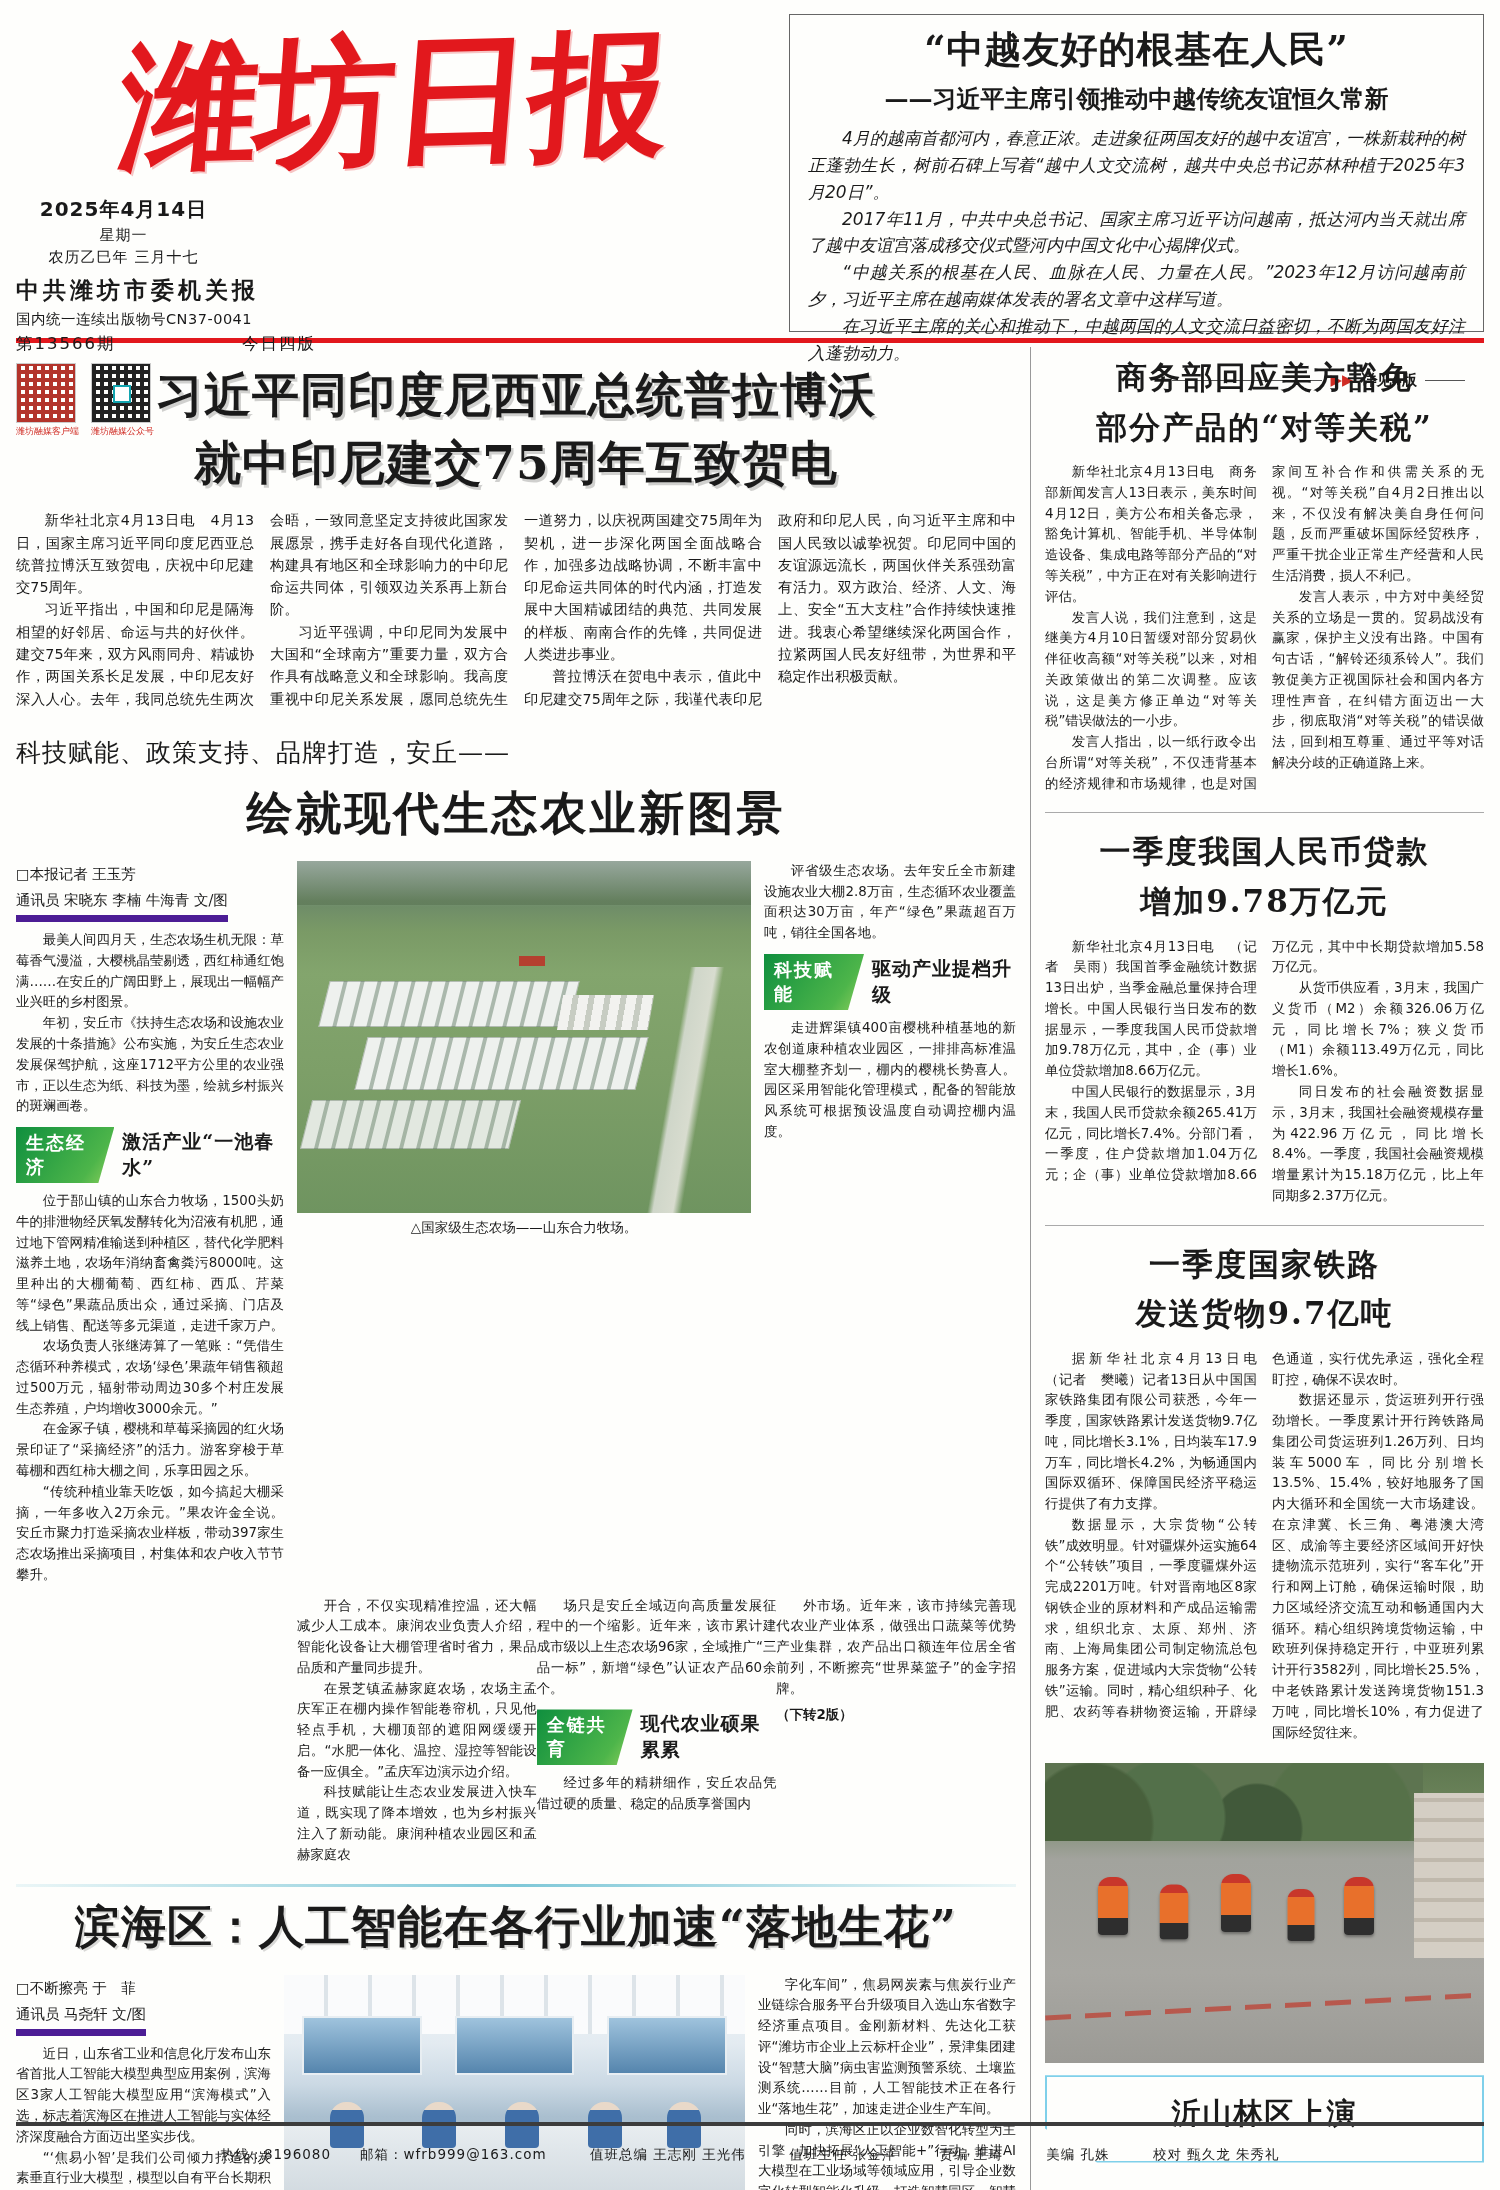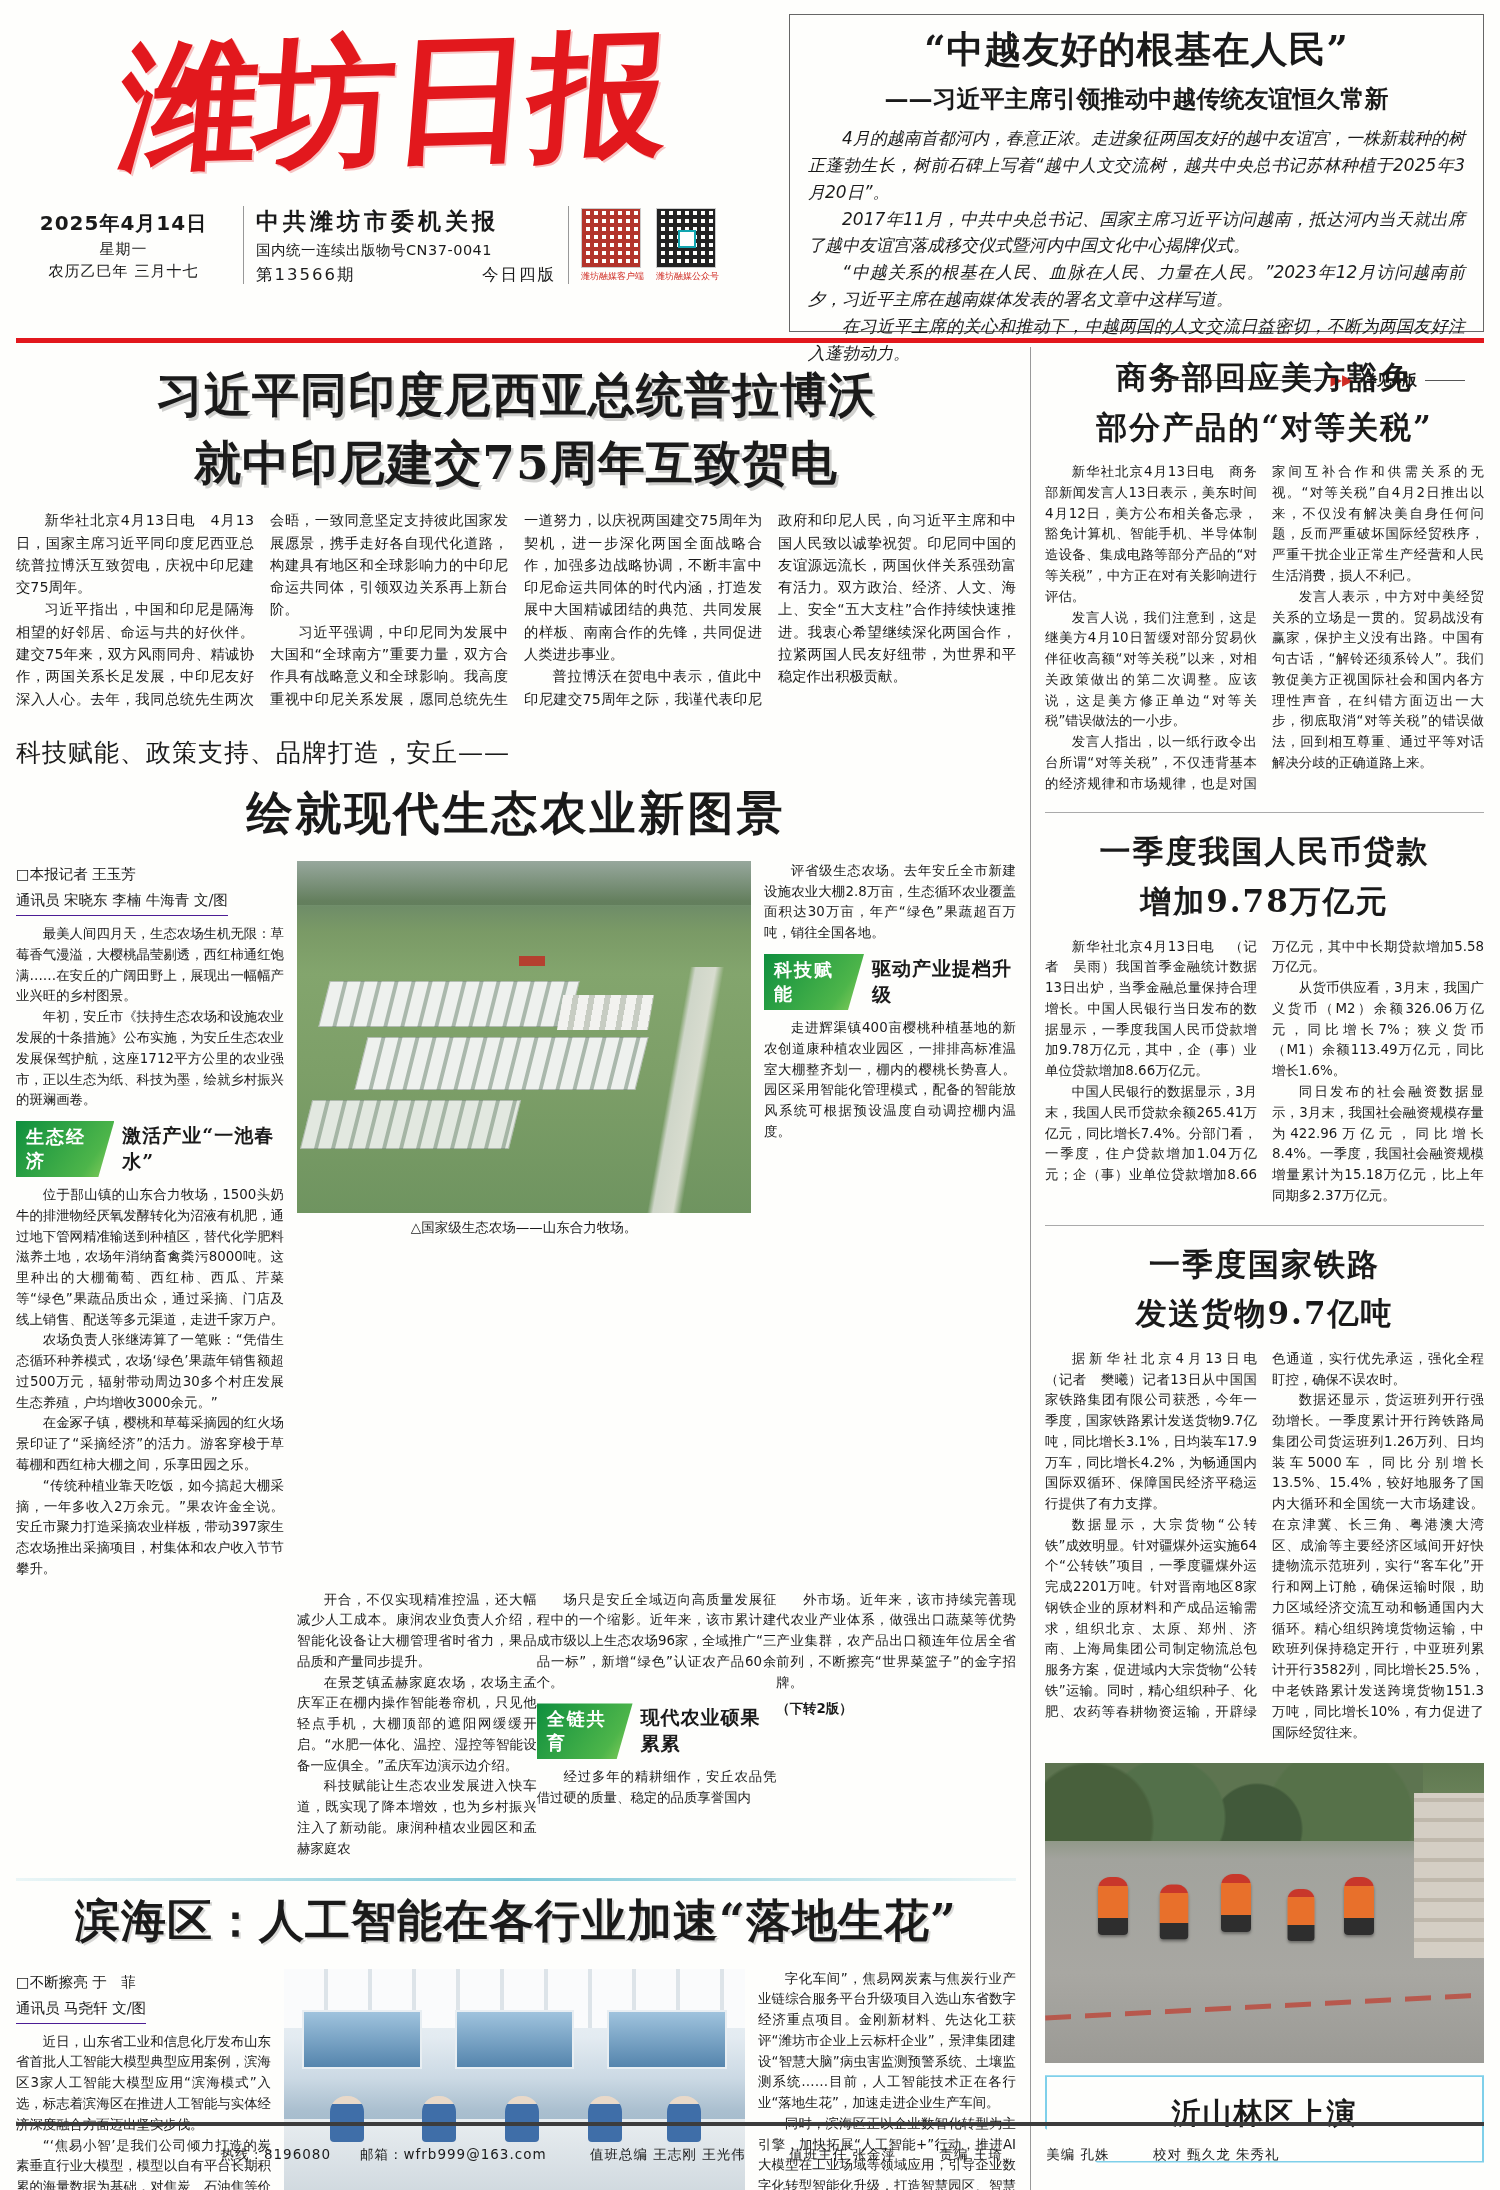--- a/index.html
+++ b/index.html
@@ -7,21 +7,21 @@
   .page { width:1500px; height:2190px; margin:0 auto; background:#fefefc; color:#1a1a1a;
           overflow:hidden; position:relative; padding:14px 16px 0 16px; }
 
   
   .header { display:flex; gap:18px; height:318px; }
   .header-left { width:755px; display:flex; flex-direction:column; }
   .logo { font-family:"DejaVu Serif","Liberation Serif",serif; font-weight:900;
           color:#e2181d; font-size:138px; line-height:1.25; letter-spacing:-2px;
           transform:skewX(-6deg) rotate(-1.5deg); text-align:center; width:100%;
           text-shadow:2px 2px 0 rgba(226,24,29,.25); }
-  .dateline { display:flex; align-items:stretch; margin-top:17px; }
+  .dateline { display:flex; align-items:stretch; margin-top:3px;flex-direction:column; }
   .date-block { width:215px; text-align:center; line-height:1.5; padding-top:4px; }
   .date-main { font-size:20px; font-weight:bold; letter-spacing:1px; }
   .date-sub  { font-size:15px; letter-spacing:1px; }
   .vsep { width:1px; background:#999; margin:2px 12px; }
   .org-block { width:300px; padding-top:2px; }
   .org-name { font-size:23px; font-weight:bold; letter-spacing:4px; }
   .org-no   { font-size:14.5px; margin-top:4px; letter-spacing:.5px; }
   .org-issue{ font-size:16.5px; margin-top:4px; display:flex; justify-content:space-between; letter-spacing:2px; }
   .qr-row { display:flex; gap:12px; padding-top:4px; }
   .qr-wrap { text-align:center; }
@@ -59,21 +59,21 @@
   .cols-4 { column-count:4; column-gap:16px; }
   .bodytext p { font-size:14.3px; line-height:1.56; text-align:justify; text-indent:2em; }
 
   
   .ag { margin-top:26px; }
   .kicker { font-family:"DejaVu Serif","Liberation Serif",serif; font-size:25px; letter-spacing:1px; }
   .h2 { font-family:"DejaVu Serif","Liberation Serif",serif; font-weight:900; text-align:center;
         font-size:46px; letter-spacing:3px; margin:14px 0 16px 0; }
   .ag-grid { display:grid; grid-template-columns:268px 1fr 252px; gap:13px; }
   .byline { font-family:"DejaVu Serif","Liberation Serif",serif; font-size:14.5px; line-height:1.8; margin-bottom:8px; }
-  .byline .b2 { border-bottom:1px solid #4c1d95; display:inline-block; padding-bottom:2px; }
+  .byline .b2 { border-bottom:7px solid #4c1d95; display:inline-block; padding-bottom:2px; }
   .smalltext p { font-size:13.4px; line-height:1.55; text-align:justify; text-indent:2em; }
   .photo-ag { height:352px; position:relative; overflow:hidden;
       background:linear-gradient(180deg,#b9c3bd 0%,#93a796 7%,#6f8d68 13%,#7a9a66 20%,#83a56d 32%,#7d9f68 60%,#6f9460 100%); }
   .hill { position:absolute; left:0; top:0; width:100%; height:44px;
       background:linear-gradient(180deg,#8fa195 0%,#5f7a58 90%); opacity:.8; }
   .gh { position:absolute; background:repeating-linear-gradient(90deg,#eef1ee 0 13px,#aab8ac 13px 17px);
         transform:skewX(-14deg); border:1px solid rgba(90,110,90,.4); }
   .gh1 { left:6%; top:34%; width:55%; height:13%; }
   .gh2 { left:14%; top:50%; width:62%; height:15%; }
   .gh3 { left:2%; top:68%; width:46%; height:14%; opacity:.9; }

